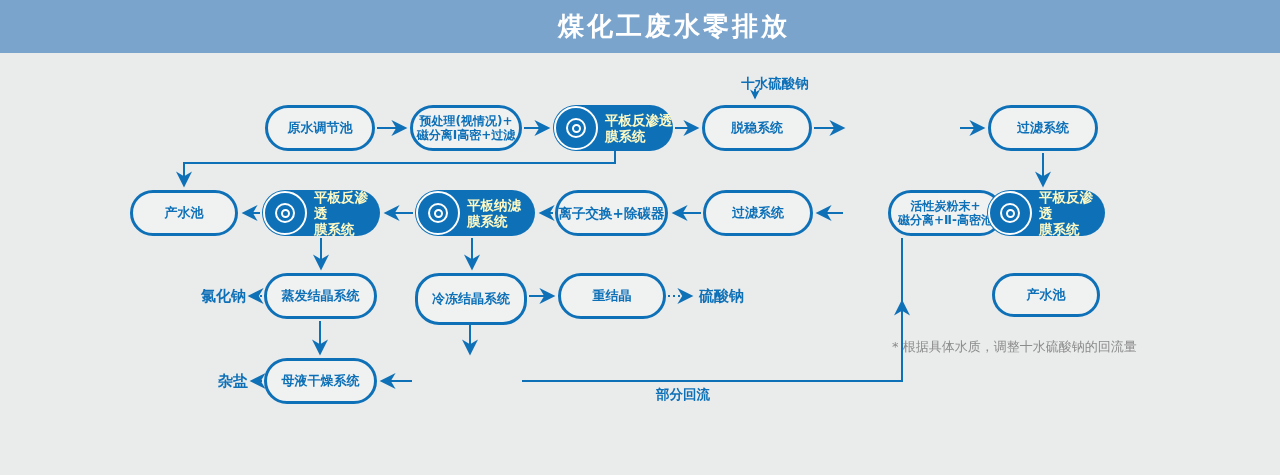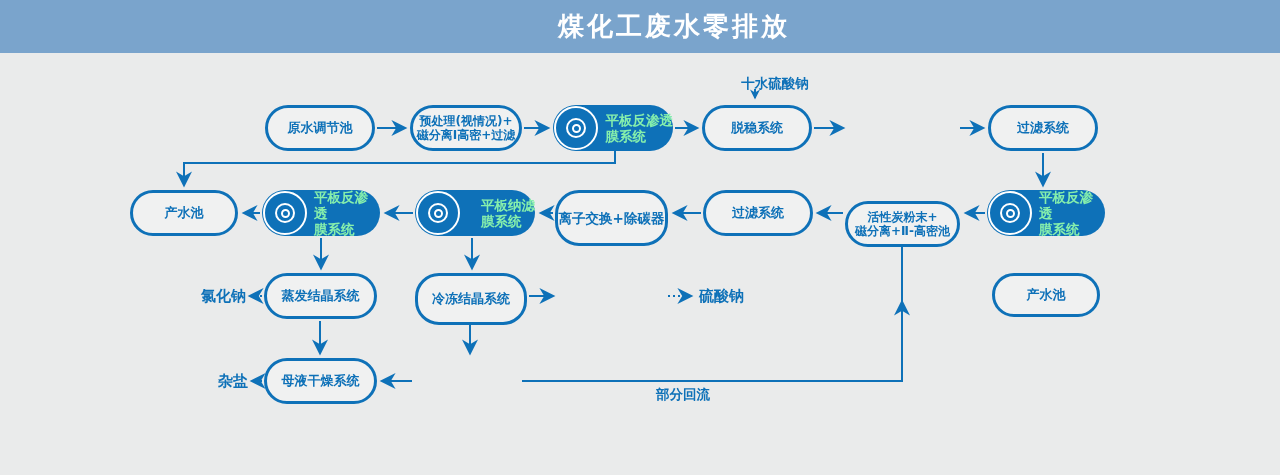--- a/index.html
+++ b/index.html
@@ -10,21 +10,21 @@
   .stage{position:relative;width:1280px;height:475px;background:var(--background);overflow:hidden;}
   .banner{position:absolute;left:0;top:0;width:1280px;height:53px;background:var(--banner);}
   .banner-title{width:100%;text-align:center;line-height:53px;color:#fff;font-size:26px;font-weight:bold;letter-spacing:3px;padding-left:34px;}
   svg.wires{position:absolute;left:0;top:0;width:1280px;height:475px;}
   .edge{stroke:var(--primary);fill:none;stroke-width:2;}
   .edge.dashed{stroke-dasharray:2 3;}
   .dart{fill:var(--primary);}
   .pill{position:absolute;box-sizing:border-box;border-radius:24px;display:flex;align-items:center;justify-content:center;
         text-align:center;font-weight:bold;color:var(--primary);line-height:1.2;}
   .outline{background:var(--pillfill);border:3px solid var(--primary);}
-  .filled{background:var(--primary);color:#86efac;justify-content:flex-end;padding-left:52px;text-align:left;}
+  .filled{background:var(--primary);color:#fef9c3;justify-content:flex-start;padding-left:52px;text-align:left;}
   .fs15{font-size:13px;} .fs13{font-size:13px;} .fs12{font-size:12px;} .fs135{font-size:13.5px;}
   .badge{position:absolute;left:1px;top:1px;width:44px;height:44px;box-sizing:border-box;border:2.5px solid #fff;
          border-radius:50%;display:flex;align-items:center;justify-content:center;}
   .ring-outer{width:20px;height:20px;box-sizing:border-box;border:2.5px solid #fff;border-radius:50%;
               display:flex;align-items:center;justify-content:center;}
   .ring-inner{width:9px;height:9px;box-sizing:border-box;border:2.5px solid #fff;border-radius:50%;}
   .two-line span{display:block;}
   .flabel{position:absolute;color:var(--primary);font-weight:bold;white-space:nowrap;}
   .note{position:absolute;color:var(--note);font-size:13px;white-space:nowrap;font-weight:normal;}
 </style>
@@ -118,27 +118,27 @@
     <div class="badge">
       <div class="ring-outer">
           <div class="ring-inner"></div>
         </div>
     </div>
     <div>
       <span>平板纳滤</span>
       <span>膜系统</span>
     </div>
   </div>
-  <div class="pill outline fs135" style="left:555px;top:190px;width:113px;height:56px;">
+  <div class="pill outline fs135" style="left:555px;top:190px;width:113px;height:46px;">
     <span>离子交换+除碳器</span>
   </div>
   <div class="pill outline fs15" style="left:703px;top:190px;width:110px;height:46px;">
     <span>过滤系统</span>
   </div>
-  <div class="pill outline fs12 two-line" style="left:845px;top:190px;width:115px;height:46px;margin-top:11px;">
+  <div class="pill outline fs12 two-line" style="left:888px;top:190px;width:115px;height:46px;">
     <div>
       <span>活性炭粉末+</span>
       <span>磁分离+Ⅱ-高密池</span>
     </div>
   </div>
   <div class="pill filled fs135 two-line" style="left:987px;top:190px;width:118px;height:46px;">
     <div class="badge">
       <div class="ring-outer">
           <div class="ring-inner"></div>
         </div>
@@ -148,27 +148,31 @@
       <span>膜系统</span>
     </div>
   </div>
 
   <div class="pill outline fs15" style="left:264px;top:273px;width:113px;height:46px;">
     <span>蒸发结晶系统</span>
   </div>
   <div class="pill outline fs15" style="left:415px;top:273px;width:112px;height:52px;">
     <span>冷冻结晶系统</span>
   </div>
+  <div class="pill outline fs15" style="left:558px;top:273px;width:108px;height:46px;">
+    <span>重结晶</span>
+  </div>
   <div class="pill outline fs15" style="left:992px;top:273px;width:108px;height:44px;">
     <span>产水池</span>
   </div>
 
   <div class="pill outline fs15" style="left:264px;top:358px;width:113px;height:46px;">
     <span>母液干燥系统</span>
   </div>
 
   <div class="flabel" style="left:725px;top:75px;width:100px;text-align:center;font-size:13.5px;">十水硫酸钠</div>
   <div class="flabel" style="left:198px;top:287px;width:48px;text-align:right;font-size:15px;">氯化钠</div>
   <div class="flabel" style="left:699px;top:287px;font-size:15px;">硫酸钠</div>
   <div class="flabel" style="left:214px;top:372px;width:34px;text-align:right;font-size:15px;">杂盐</div>
   <div class="flabel" style="left:656px;top:386px;font-size:13.5px;">部分回流</div>
+  <div class="note" style="left:892px;top:338px;">* 根据具体水质，调整十水硫酸钠的回流量</div>
 
 </div>
 
 </body></html>

